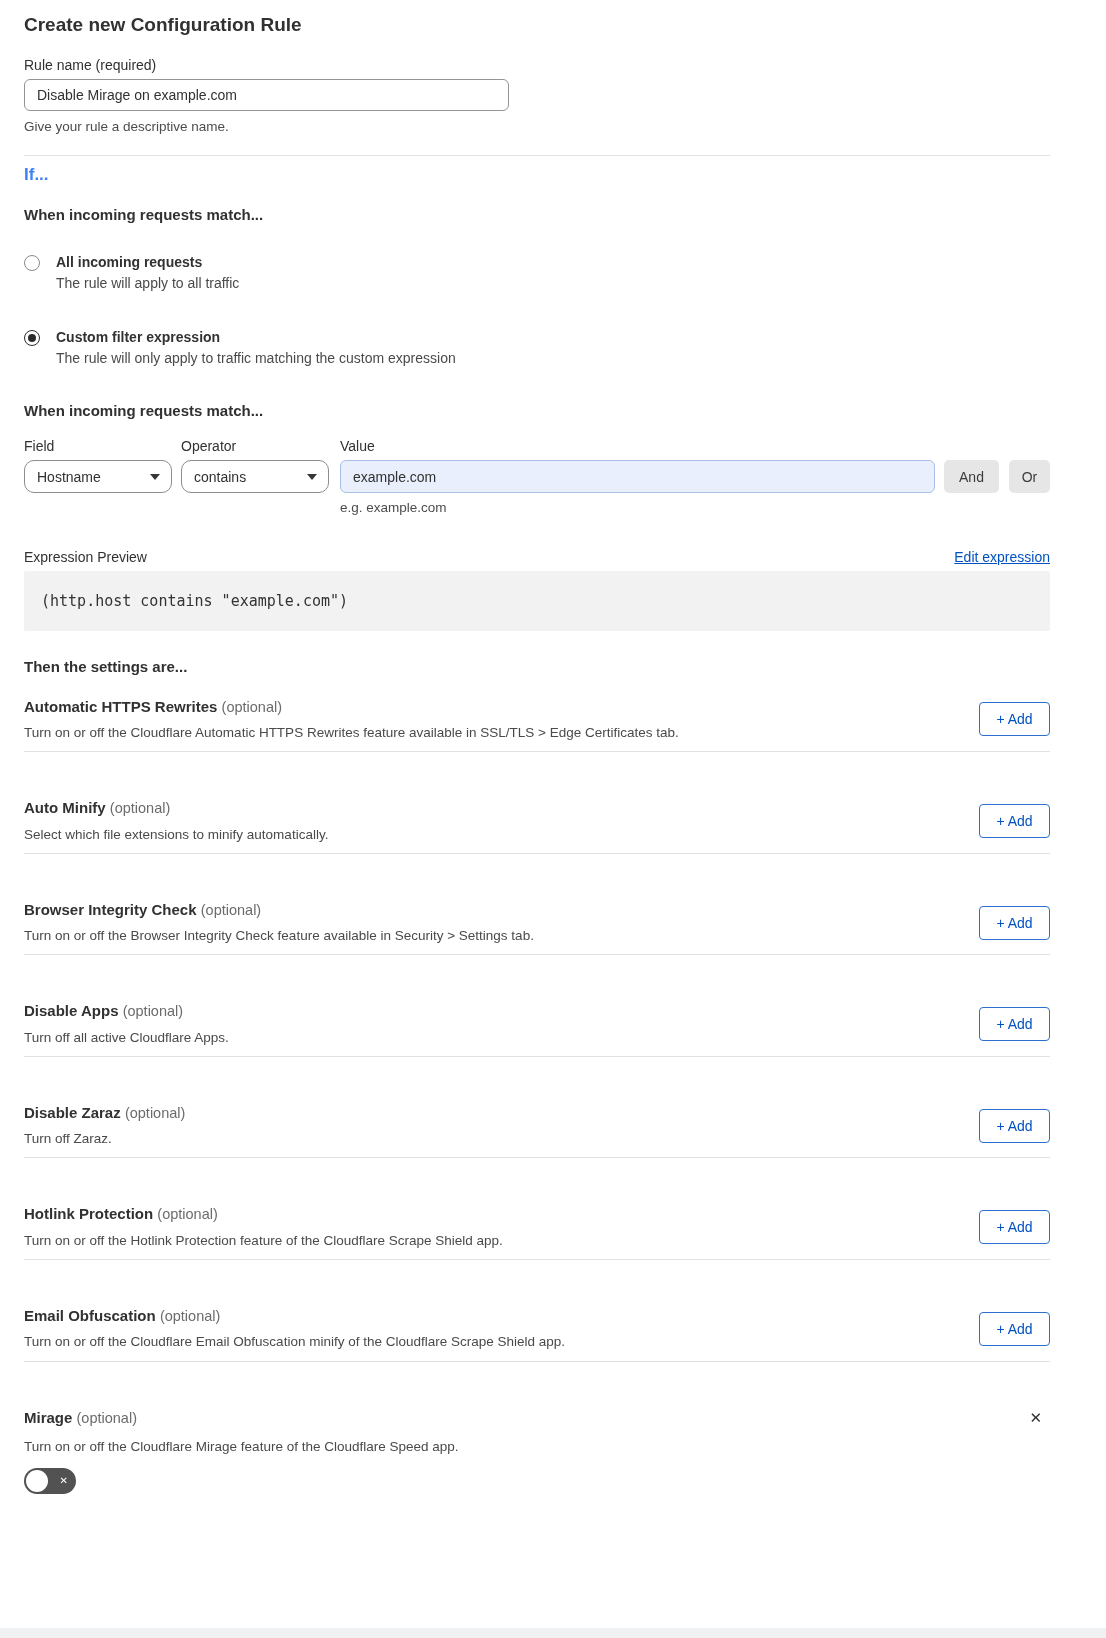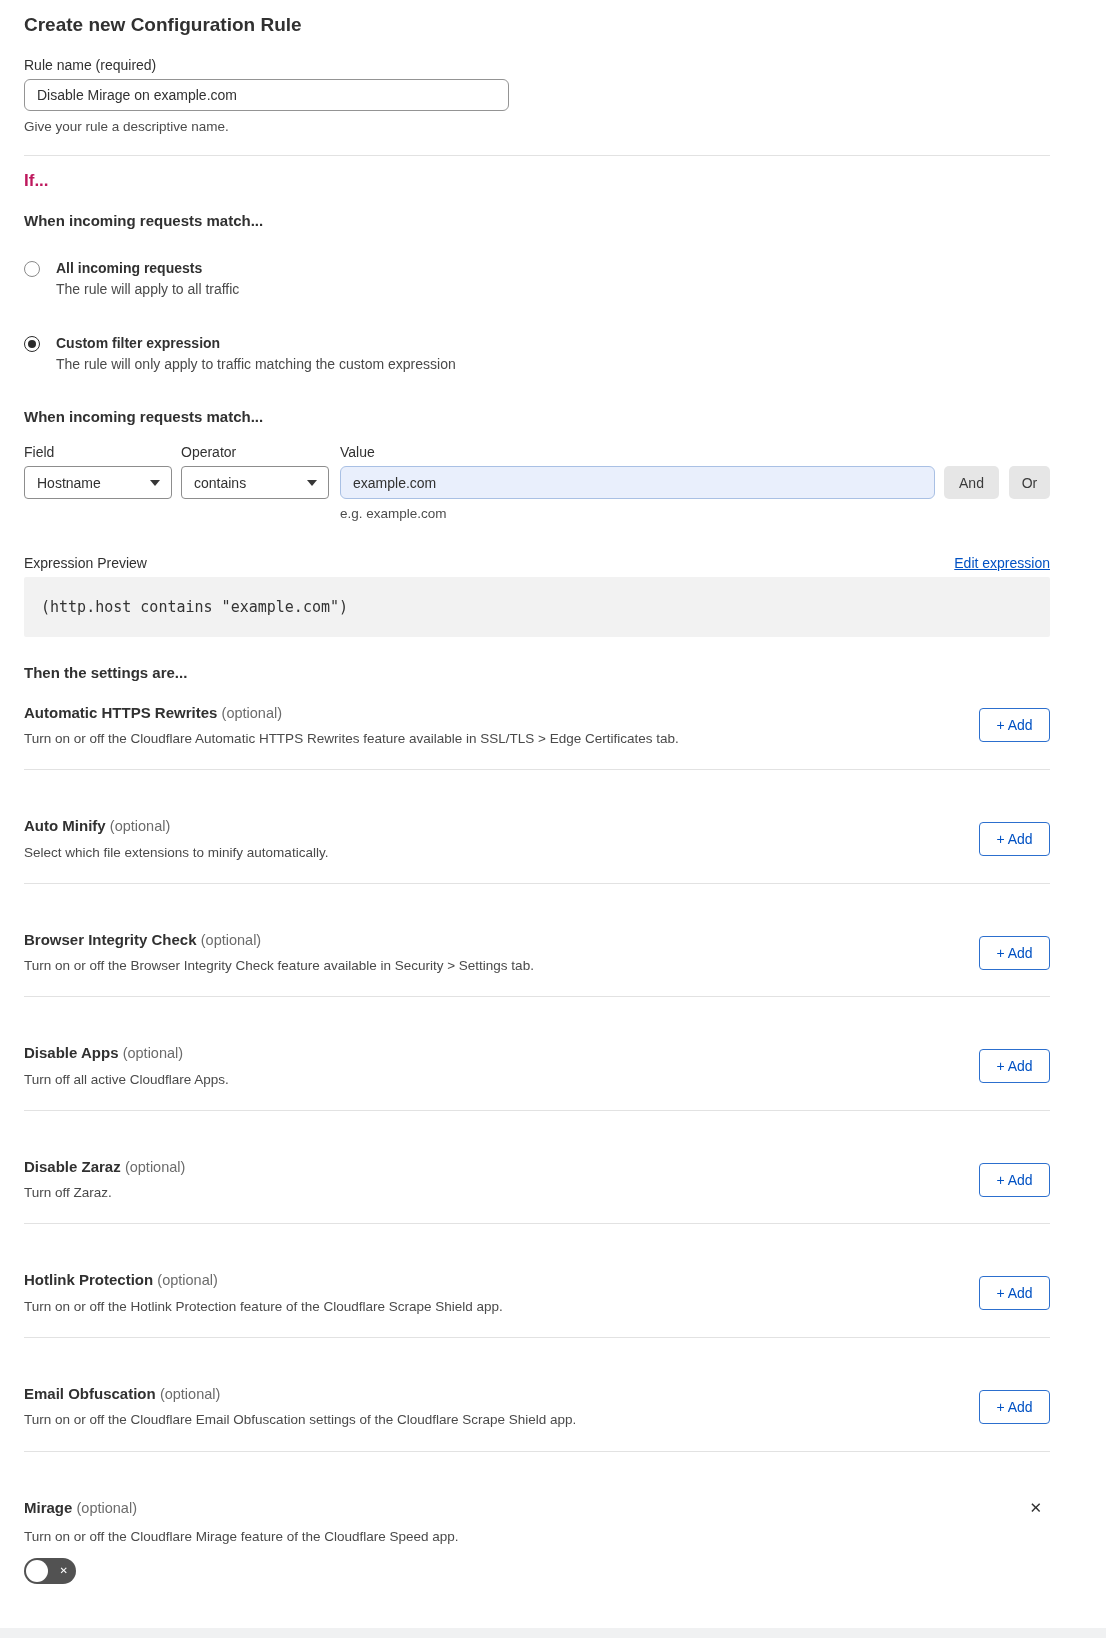--- a/index.html
+++ b/index.html
@@ -15,21 +15,21 @@
   .rule-name-input {
     display: block; margin-top: 6px; width: 485px; height: 32px;
     border: 1px solid #949494; border-radius: 6px; padding: 0 12px;
     font-family: "Liberation Sans", sans-serif; font-size: 14px; color: #313131; background: #fff; outline: none;
   }
 
   .helper-text { margin-top: 8px; font-size: 13.5px; color: #4c4c4c; line-height: 1.15; }
 
   .divider { margin-top: 21px; border: none; border-top: 1px solid #e2e2e2; height: 0; }
 
-  .if-heading { margin-top: 15px; font-size: 17px; font-weight: 700; color: #be185d; line-height: 1.15; }
+  .if-heading { margin-top: 9px; font-size: 17px; font-weight: 700; color: #3b82f6; line-height: 1.15; }
 
   .match-heading { margin-top: 21px; font-size: 15px; font-weight: 700; color: #313131; line-height: 1.2; }
   .match-heading.second { margin-top: 36px; }
 
   .radio-option { display: flex; gap: 16px; align-items: flex-start; }
   .radio-option.first { margin-top: 30px; }
   .radio-option.second { margin-top: 38px; }
   .radio-circle {
     width: 16px; height: 16px; border-radius: 50%;
     border: 1px solid #8a8a8a; background: #fff; flex: 0 0 auto; margin-top: 1px; position: relative; cursor: pointer;
@@ -42,21 +42,21 @@
   .radio-label { font-size: 14px; font-weight: 700; color: #313131; line-height: 1.15; cursor: pointer; }
   .radio-desc { margin-top: 5px; font-size: 14px; color: #4a4a4a; line-height: 1.15; }
 
   .builder-labels { margin-top: 18px; display: flex; font-size: 14px; color: #313131; }
   .label-field { width: 157px; }
   .label-operator { width: 159px; }
   .label-value { flex: 1; }
 
   .builder-row { margin-top: 6px; display: flex; height: 33px; }
   .select-box {
-    height: 33px; border: 1px solid #8d8d8d; border-radius: 4px; background: #fff;
+    height: 33px; border: 1px solid #8d8d8d; border-radius: 10px; background: #fff;
     display: flex; align-items: center; padding: 12px 12px; font-size: 14px; color: #313131;
     position: relative; cursor: pointer;
   }
   .select-box .chevron {
     position: absolute; right: 11px; top: 50%; margin-top: -3px;
     width: 0; height: 0; border-left: 5px solid transparent; border-right: 5px solid transparent;
     border-top: 6px solid #373737;
   }
   .select-field { width: 148px; margin-right: 9px; }
   .select-operator { width: 148px; margin-right: 11px; }
@@ -80,21 +80,21 @@
 
   .code-block {
     margin-top: 6px; height: 60px; background: #f2f2f2; border-radius: 2px;
     display: flex; align-items: center; padding-left: 17px;
     font-family: "DejaVu Sans Mono", "Liberation Mono", monospace; font-size: 15px; color: #333333;
   }
 
   .then-heading { margin-top: 27px; font-size: 15px; font-weight: 700; color: #313131; line-height: 1.15; }
 
   .setting {
-    padding: 47px 0 22px; border-bottom: 1px solid #e2e2e2;
+    padding: 47px 0 10px; border-bottom: 1px solid #e2e2e2;
     display: flex; justify-content: space-between; align-items: center;
   }
   .setting.first { padding-top: 22px; }
   .setting-title { font-size: 15px; font-weight: 700; color: #313131; line-height: 1.2; }
   .setting-title .optional { font-weight: 400; color: #6b6b6b; font-size: 14.5px; }
   .setting-desc { margin-top: 9px; font-size: 13.5px; color: #4a4a4a; line-height: 1.2; }
   .add-button {
     width: 71px; height: 34px; background: #fff; border: 1px solid #2c6fce; border-radius: 4px;
     color: #0051c3; font-family: "Liberation Sans", sans-serif; font-size: 14px; cursor: pointer; flex: 0 0 auto;
   }
@@ -254,21 +254,21 @@
       </div>
       <button class="add-button">+ Add</button>
     </div>
 
     <div class="setting">
       <div>
         <div class="setting-title">
           <span>Email Obfuscation</span>
           <span class="optional">(optional)</span>
         </div>
-        <div class="setting-desc">Turn on or off the Cloudflare Email Obfuscation settings of the Cloudflare Scrape Shield app.</div>
+        <div class="setting-desc">Turn on or off the Cloudflare Email Obfuscation minify of the Cloudflare Scrape Shield app.</div>
       </div>
       <button class="add-button">+ Add</button>
     </div>
 
     <div class="setting-expanded">
       <div class="expanded-header">
         <div class="setting-title">
           <span>Mirage</span>
           <span class="optional">(optional)</span>
         </div>

